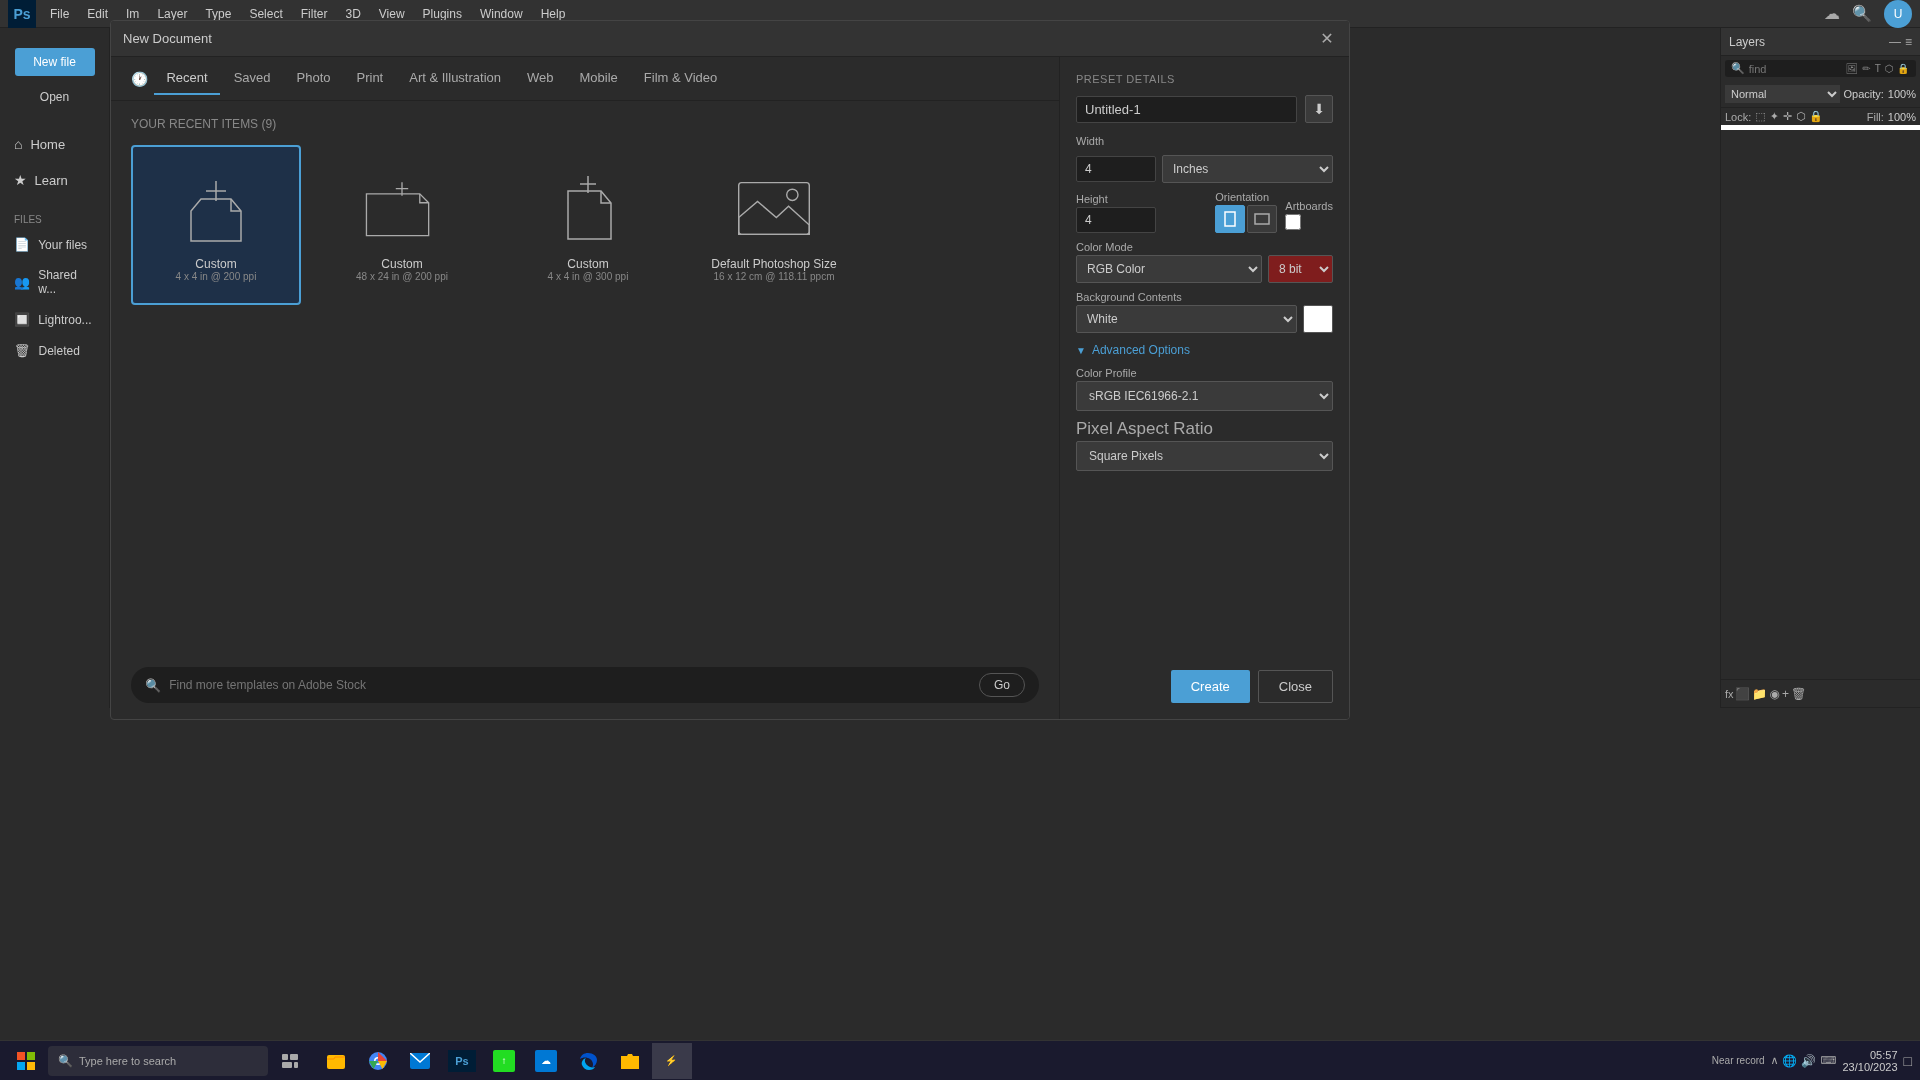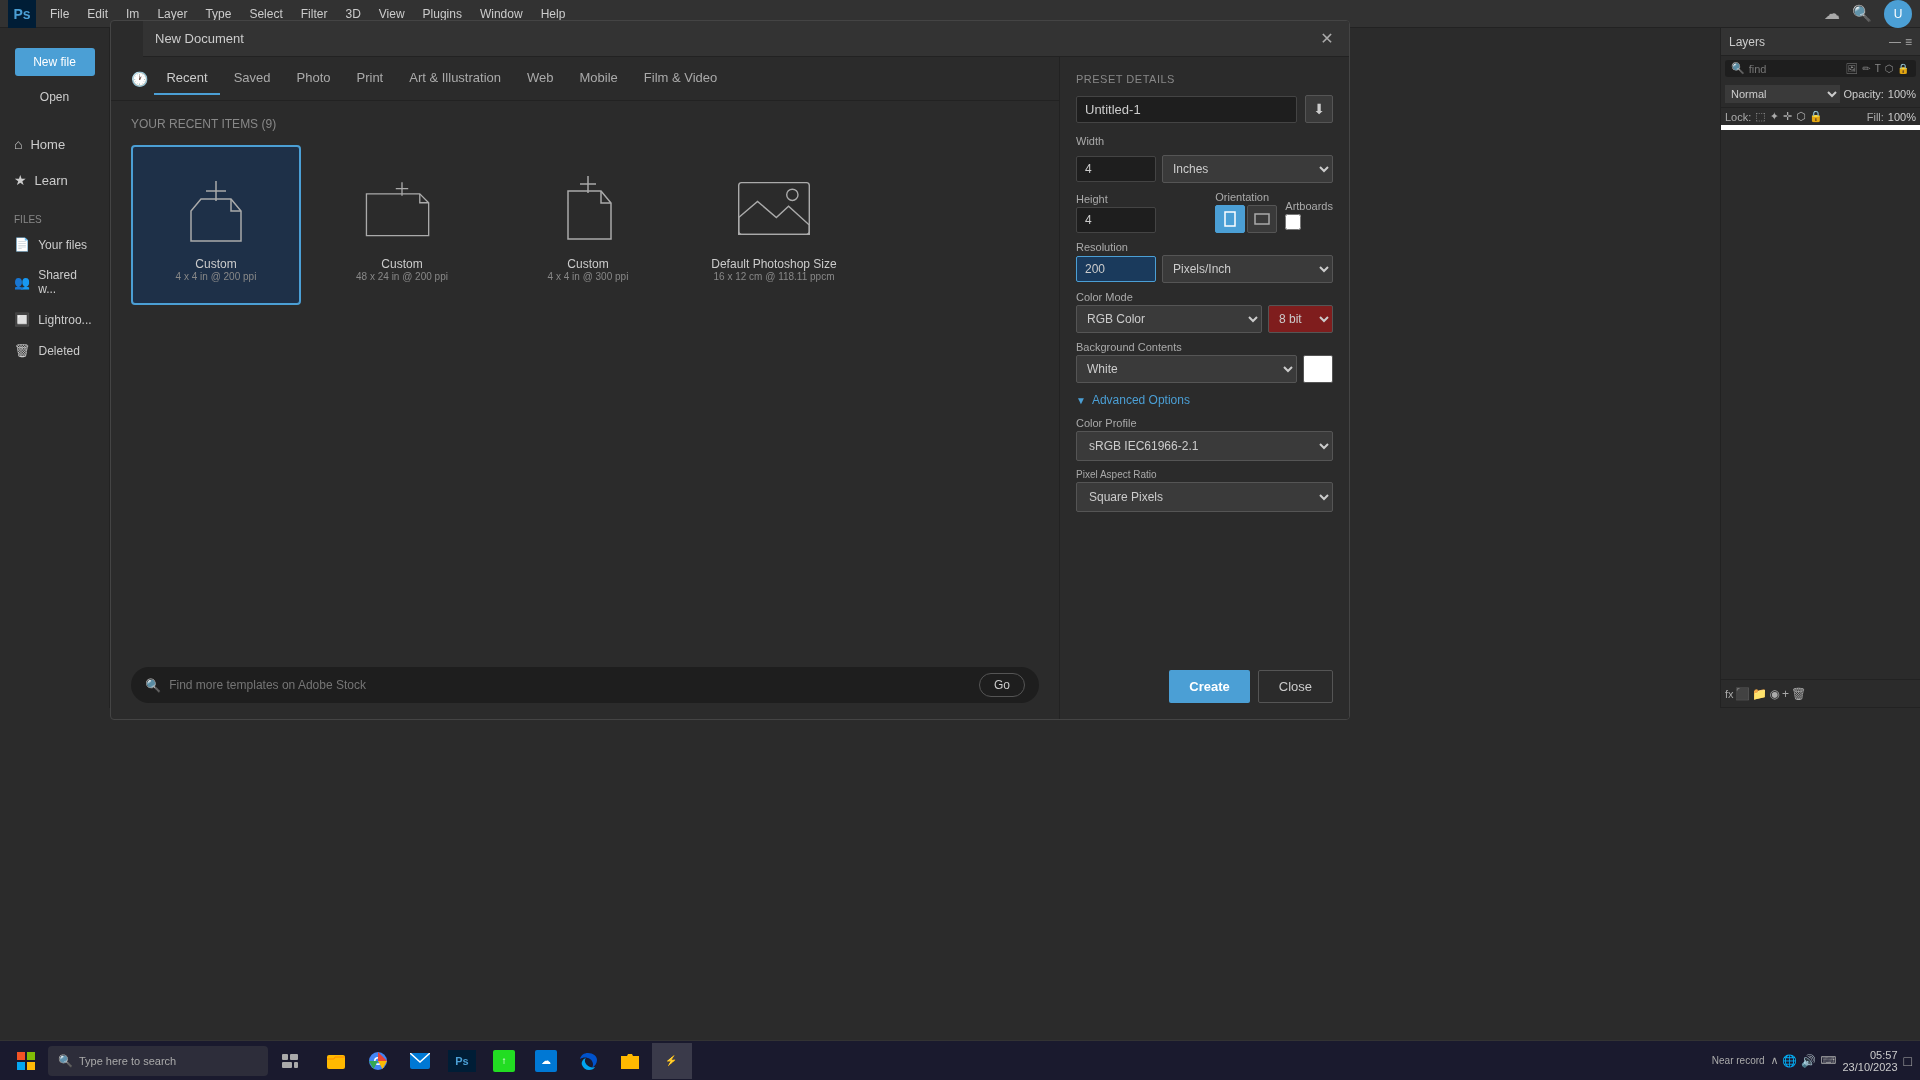--- a/index.html
+++ b/index.html
@@ -138,21 +138,21 @@
     <span>Lightroо...</span>
   </div>
   <div class="sidebar-file-btn">
     <span style="font-size:13px;">🗑</span>
     <span>Deleted</span>
   </div>
 </div>
 
 <div style="position:absolute;top:20px;left:110px;width:1240px;height:700px;background:#2b2b2b;border:1px solid #444;border-radius:4px;display:flex;flex-direction:column;overflow:hidden;">
 
-  <div style="height:36px;background:#333;display:flex;align-items:center;padding:0 12px;border-bottom:1px solid #222;margin-left:32px;">
+  <div style="height:36px;background:#333;display:flex;align-items:center;padding:0 12px;border-bottom:1px solid #222;">
     <span style="font-size:13px;color:#ccc;flex:1;">New Document</span>
     <span style="cursor:pointer;color:#aaa;font-size:16px;width:20px;height:20px;display:flex;align-items:center;justify-content:center;">✕</span>
   </div>
 
   <div style="display:flex;flex:1;overflow:hidden;">
 
     <div style="flex:1;display:flex;flex-direction:column;overflow:hidden;">
 
       <div style="height:44px;display:flex;align-items:center;padding:0 16px;border-bottom:1px solid #222;gap:2px;background:#2b2b2b;">
         <div style="display:flex;align-items:center;gap:4px;color:#aaa;font-size:12px;padding:8px 4px;cursor:pointer;">
@@ -271,29 +271,20 @@
                 </svg>
             </div>
           </div>
         </div>
         <div>
           <div style="font-size:11px;color:#aaa;margin-bottom:2px;">Artboards</div>
           <input type="checkbox" style="width: 16px; height: 16px; cursor: pointer;">
         </div>
       </div>
 
-      <div>
-        <div style="font-size:11px;color:#aaa;margin-bottom:2px;">Resolution</div>
-        <div style="display:flex;gap:6px;align-items:center;">
-          <input value="200" style="background: rgb(26, 58, 92); border: 1px solid rgb(75, 159, 213); color: rgb(204, 204, 204); padding: 5px 8px; font-size: 12px; border-radius: 2px; width: 80px; outline: none;">
-          <select style="flex:1;background:#3a3a3a;border:1px solid #555;color:#ccc;padding:5px 6px;font-size:12px;border-radius:2px;cursor:pointer;outline:none;">
-            <option>Pixels/Inch</option>
-          </select>
-        </div>
-      </div>
 
       <div>
         <div style="font-size:11px;color:#aaa;margin-bottom:2px;">Color Mode</div>
         <div style="display:flex;gap:6px;align-items:center;">
           <select style="flex:1;background:#3a3a3a;border:1px solid #555;color:#ccc;padding:5px 6px;font-size:12px;border-radius:2px;cursor:pointer;outline:none;">
             <option>RGB Color</option>
           </select>
           <select style="width:65px;background:#7f1d1d;border:1px solid #555;color:#ccc;padding:5px 6px;font-size:12px;border-radius:2px;cursor:pointer;outline:none;">
             <option>8 bit</option>
           </select>
@@ -316,30 +307,30 @@
       </div>
 
       <div>
         <div style="font-size:11px;color:#aaa;margin-bottom:2px;">Color Profile</div>
         <select style="width:100%;background:#3a3a3a;border:1px solid #555;color:#ccc;padding:6px 8px;font-size:12px;border-radius:2px;cursor:pointer;outline:none;">
           <option>sRGB IEC61966-2.1</option>
         </select>
       </div>
 
       <div>
-        <div style="font-size:10px;color:#aaa;margin-bottom:2px;">Pixel Aspect Ratio</div>
+        <div style="font-size:17px;color:#aaa;margin-bottom:2px;">Pixel Aspect Ratio</div>
         <select style="width:100%;background:#3a3a3a;border:1px solid #555;color:#ccc;padding:6px 8px;font-size:12px;border-radius:2px;cursor:pointer;outline:none;">
           <option>Square Pixels</option>
         </select>
       </div>
 
       <div style="flex:1;"></div>
 
       <div style="display:flex;gap:8px;justify-content:flex-end;padding-top:8px;">
-        <button style="background:#4b9fd5;color:white;border:none;padding:8px 20px;border-radius:2px;cursor:pointer;font-size:13px;font-weight:bold;">Create</button>
+        <button style="background:#4b9fd5;color:white;border:none;padding:8px 20px;border-radius:2px;cursor:pointer;font-size:13px;">Create</button>
         <button style="background:transparent;color:#ccc;border:1px solid #555;padding:8px 20px;border-radius:2px;cursor:pointer;font-size:13px;">Close</button>
       </div>
     </div>
   </div>
 </div>
 
 <div class="taskbar">
   <div style="width:36px;height:36px;display:flex;align-items:center;justify-content:center;cursor:pointer;">
     <svg width="18" height="18" viewBox="0 0 18 18">
       <rect x="0" y="0" width="8" height="8" fill="#f35325"></rect>

